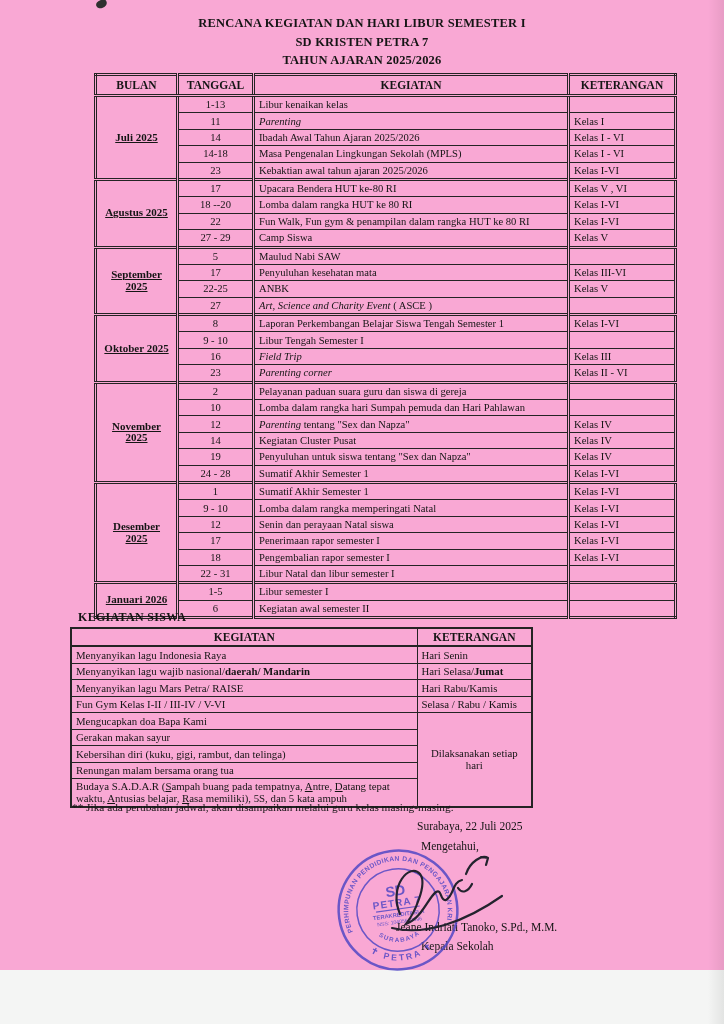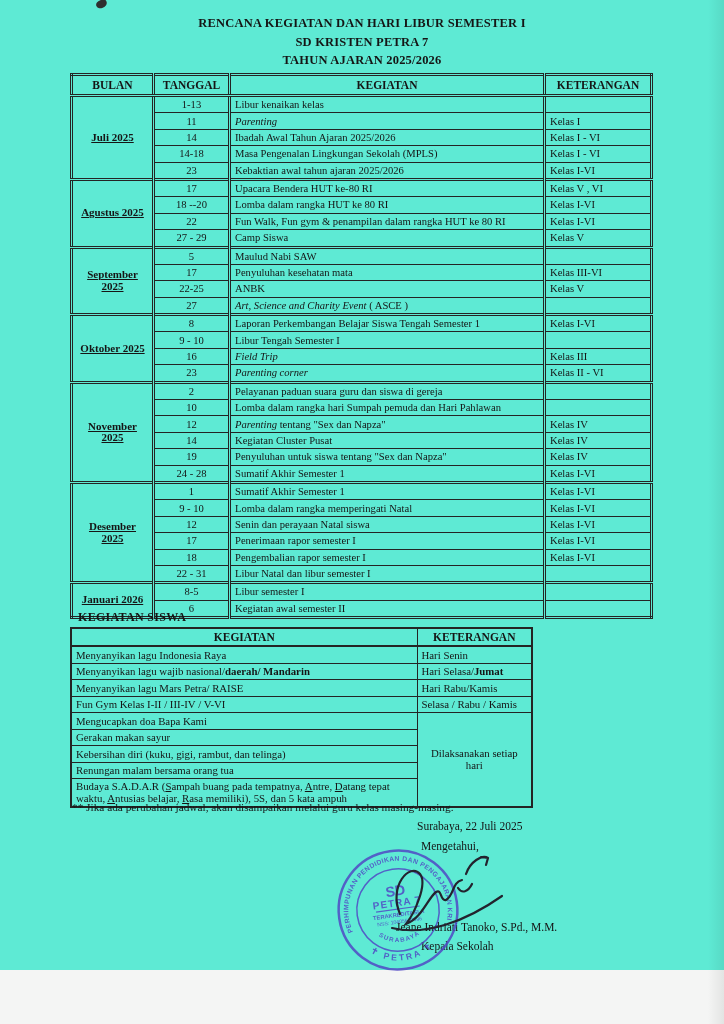--- a/index.html
+++ b/index.html
@@ -1,27 +1,27 @@
 <!DOCTYPE html>
 <html><head>
 <meta charset="utf-8">
 <style>
   html,body{margin:0;padding:0;background:#e9e9e7;}
-  .page{position:relative;width:724px;height:1024px;background:#5eead4;overflow:hidden;
+  .page{position:relative;width:724px;height:1024px;background:#f9a8d4;overflow:hidden;
         font-family:"Liberation Serif",serif;color:#151515;}
   .edge-shade{position:absolute;right:0;top:0;width:16px;height:100%;
         background:linear-gradient(90deg,rgba(0,0,0,0),rgba(0,0,0,0.07));pointer-events:none;}
   .speck{position:absolute;left:96px;top:0;width:11px;height:8px;background:#2f2f2f;
         border-radius:50% 40% 55% 45%;transform:rotate(-18deg);}
 
   .doc-title{position:absolute;top:14px;left:0;width:100%;text-align:center;
         font-weight:bold;font-size:12.5px;line-height:18.5px;letter-spacing:.2px;}
 
   .cal-wrap{position:absolute;left:70px;top:73px;width:580px;}
-  table.cal{border-collapse:collapse;width:100%;table-layout:fixed;border:3px double #242424;}
+  table.cal{border-collapse:collapse;width:100%;table-layout:fixed;border:3px double #242424;margin-left:24px;}
   .cal th{border:1px solid #242424;border-bottom:3px double #242424;font-size:11.5px;
         padding:3px 2px;font-weight:bold;}
   .cal td{border:1px solid #242424;font-size:10.6px;padding:0 4px;height:15.4px;
         line-height:1.05;vertical-align:middle;overflow:hidden;white-space:nowrap;}
   .cal .sep{border-left:3px double #242424;}
   .cal td.bulan{font-weight:bold;text-align:center;font-size:11px;white-space:normal;text-decoration:underline;}
   .cal td.tgl{text-align:center;}
   .cal tr.month-start td{border-top:3px double #242424;}
   .cal em{font-style:italic;text-align:right;}
 
@@ -220,21 +220,21 @@
             <td class="sep">Pengembalian rapor semester I</td>
             <td class="sep">Kelas I-VI</td>
           </tr>
           <tr>
             <td class="tgl sep">22 - 31</td>
             <td class="sep">Libur Natal dan libur semester I</td>
             <td class="sep"></td>
           </tr>
           <tr class="month-start">
             <td class="bulan" rowspan="2">Januari 2026</td>
-            <td class="tgl sep">8-5</td>
+            <td class="tgl sep">1-5</td>
             <td class="sep">Libur semester I</td>
             <td class="sep"></td>
           </tr>
           <tr>
             <td class="tgl sep">6</td>
             <td class="sep">Kegiatan awal semester II</td>
             <td class="sep"></td>
           </tr>
         </tbody>
     </table>

